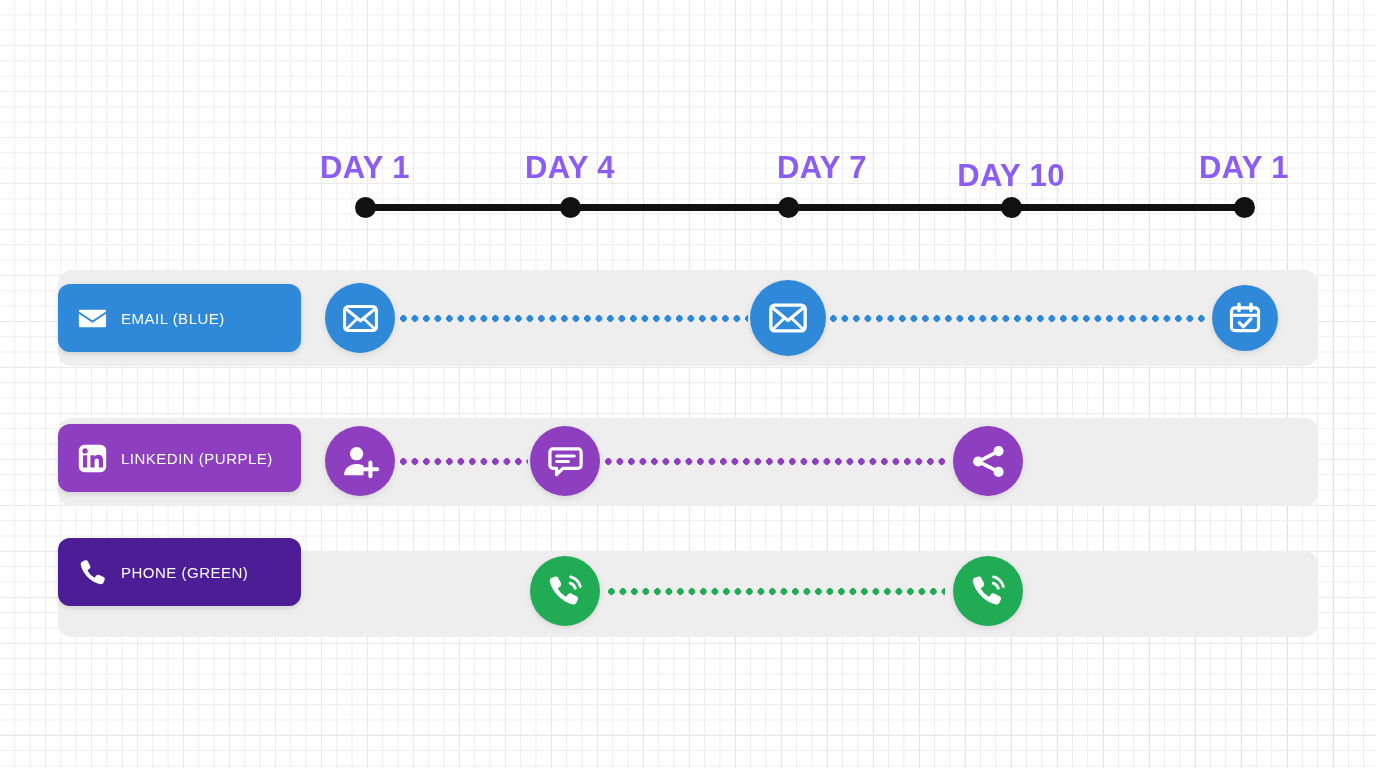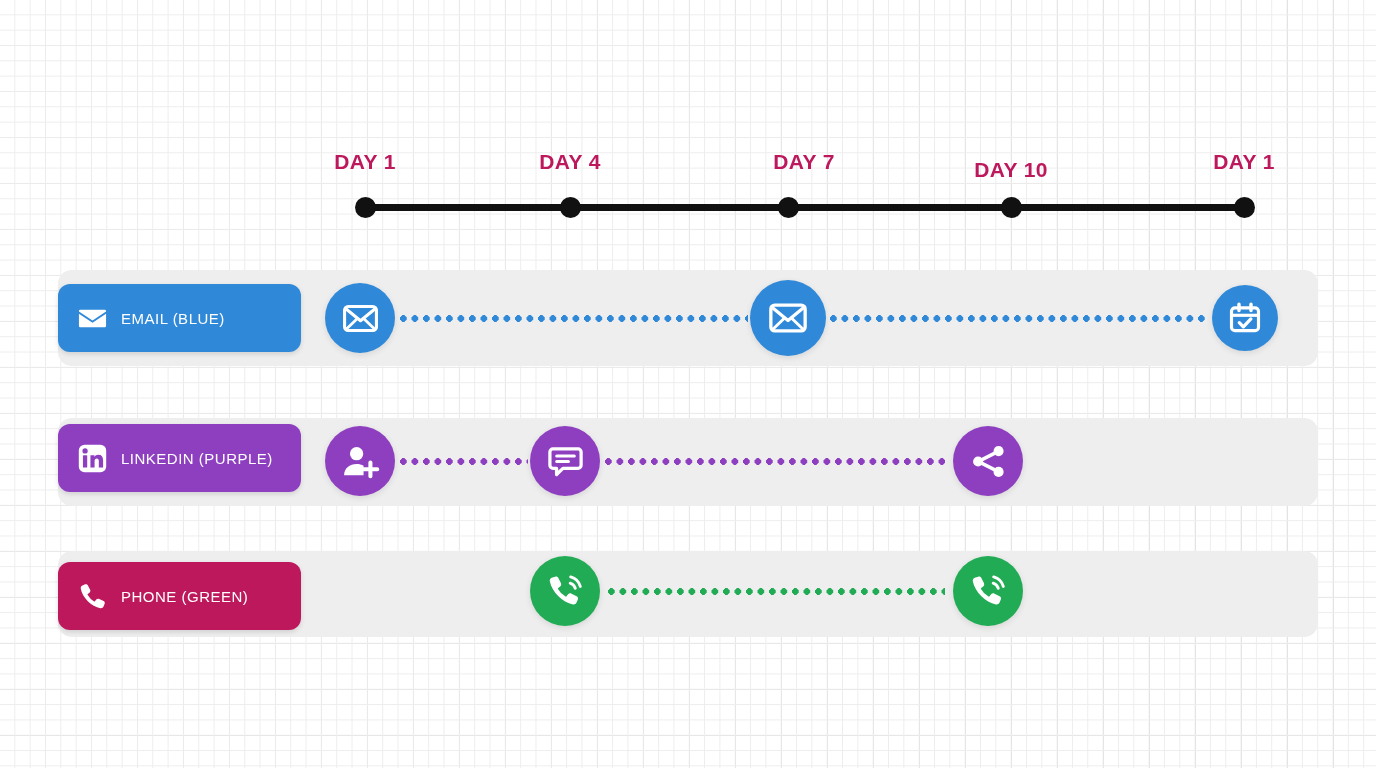--- a/index.html
+++ b/index.html
@@ -44,24 +44,24 @@
   
   #timeline {
     position: absolute;
     left: 0; top: 0;
     width: 1376px; height: 768px;
     pointer-events: none;
   }
   .tl-label {
     position: absolute;
     transform: translateX(-50%);
-    font-size: 21px;
+    font-size: 31px;
     font-weight: 700;
     letter-spacing: 0.4px;
-    color: #be185d;
+    color: #8b5cf6;
     white-space: nowrap;
     top: 150px;
   }
   .tl-rail {
     position: absolute;
     left: 365px;
     top: 204px;
     width: 880px;
     height: 7px;
     background: #111111;
@@ -144,21 +144,21 @@
   <div id="grid-bg-fine"></div>
 </div>
 
 <div id="stage">
   <div id="timeline">
       <div class="tl-rail" style="left: 365px; width: 879px; background: rgb(17, 17, 17);"></div>
       <div class="tl-label" style="left: 365px;">DAY 1</div>
       <div class="tl-node" style="left: 365px; background: rgb(17, 17, 17);"></div>
       <div class="tl-label" style="left: 570px; text-align: right;">DAY 4</div>
       <div class="tl-node" style="left: 570px; background: rgb(17, 17, 17);"></div>
-      <div class="tl-label" style="left: 804px;">DAY 7</div>
+      <div class="tl-label" style="left: 822px;">DAY 7</div>
       <div class="tl-node" style="left: 788px; background: rgb(17, 17, 17);"></div>
       <div class="tl-label" style="left: 1011px; margin-top: 8px;">DAY 10</div>
       <div class="tl-node" style="left: 1011px; background: rgb(17, 17, 17);"></div>
       <div class="tl-label" style="left: 1244px;">DAY 1</div>
       <div class="tl-node" style="left: 1244px; background: rgb(17, 17, 17);"></div>
     </div>
   <div id="rows">
       <div class="row-band" style="top: 270px; height: 96px;"></div>
       <div class="dotline" style="left: 400px; width: 348px; top: 318px; background-image: radial-gradient(circle at 3.5px 3.5px, rgb(47, 137, 216) 3.2px, transparent 3.4px); background-size: 11.5px 7px;"></div>
       <div class="dotline" style="left: 830px; width: 378px; top: 318px; background-image: radial-gradient(circle at 3.5px 3.5px, rgb(47, 137, 216) 3.2px, transparent 3.4px); background-size: 11.5px 7px;"></div>
@@ -235,21 +235,21 @@
           <svg width="39" height="39" viewBox="0 0 24 24" fill="none">
             <circle cx="18.2" cy="5.6" r="3.1" fill="#ffffff"></circle>
             <circle cx="5.6" cy="12" r="3.1" fill="#ffffff"></circle>
             <circle cx="18.2" cy="18.4" r="3.1" fill="#ffffff"></circle>
             <path d="M8.3 10.7l7.3-3.7M8.3 13.3l7.3 3.7" stroke="#ffffff" stroke-width="2.1" stroke-linecap="round"></path>
           </svg>
         </span>
       </div>
       <div class="row-band" style="top: 551px; height: 86px;"></div>
       <div class="dotline" style="left: 608px; width: 337px; top: 591px; background-image: radial-gradient(circle at 3.5px 3.5px, rgb(34, 171, 85) 3.2px, transparent 3.4px); background-size: 11.5px 7px;"></div>
-      <div class="chip" style="top: 562px; background: #be185d; text-align: right;">
+      <div class="chip" style="top: 538px; background: #4c1d95; text-align: right;">
         <span class="chip-icon">
           <svg width="31" height="31" viewBox="0 0 24 24" fill="none">
             <path d="M6.3 2.6c.85-.35 1.75 0 2.15.8l1.7 3.4c.4.8.2 1.75-.5 2.3l-1.3 1c-.2.15-.25.4-.15.6a12.6 12.6 0 0 0 5.1 5.1c.2.1.45.05.6-.15l1-1.3c.55-.7 1.5-.9 2.3-.5l3.4 1.7c.8.4 1.15 1.3.8 2.15l-.85 2.05c-.4.95-1.4 1.5-2.4 1.3C11.2 19.9 4.1 12.8 2.9 5.8c-.2-1 .35-2 1.3-2.4l2.1-.8z" fill="#ffffff"></path>
           </svg>
         </span>
         <span class="chip-label">PHONE (GREEN)</span>
       </div>
       <div class="node-circle" style="left: 565px; top: 591px; width: 70px; height: 70px; margin-left: -35px; margin-top: -35px; background: rgb(34, 171, 85);">
         <span style="display: flex;">
           <svg width="39" height="39" viewBox="0 0 24 24" fill="none">

